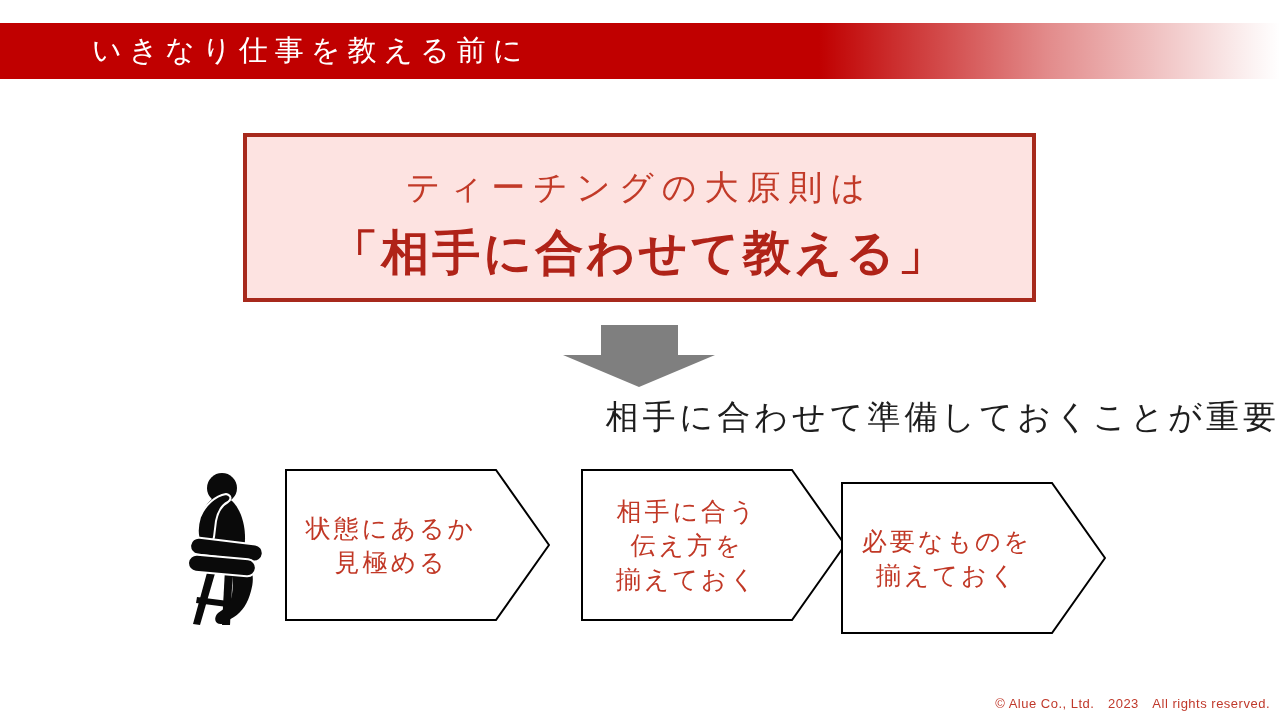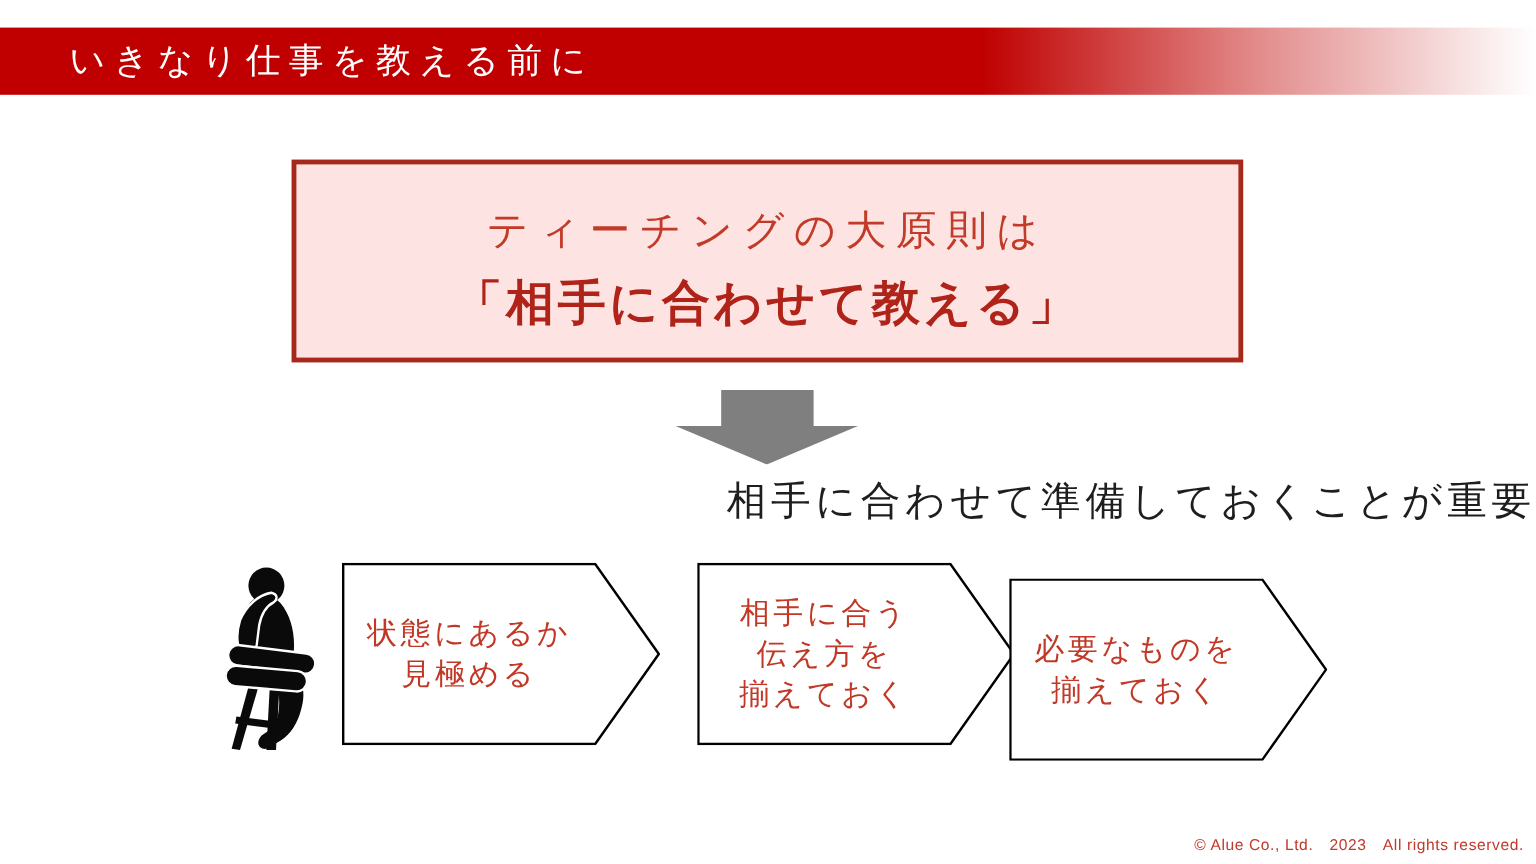--- a/index.html
+++ b/index.html
@@ -31,21 +31,21 @@
       var(--bar-red) 0%, var(--bar-red) 64%,
       rgba(192,0,0,0.45) 82%,
       rgba(192,0,0,0.07) 97%,
       rgba(192,0,0,0) 100%);
     display: flex; align-items: center;
   }
   .header-title {
     color: #FFFFFF;
     font-size: 29px;
     letter-spacing: 7px;
-    padding-left: 58px;
+    padding-left: 92px;
     font-weight: 400;
     white-space: nowrap;
   }
 
   
   .principle-box {
     position: absolute; left: 243px; top: 133px;
     width: 793px; height: 169px;
     background: var(--box-fill);
     border: 4px solid var(--box-border);
@@ -53,21 +53,21 @@
     align-items: center; justify-content: center;
     gap: 10px; padding-top: 14px;
   }
   .principle-line1 {
     color: var(--box-line1);
     font-size: 34px; letter-spacing: 8px;
     white-space: nowrap;
   }
   .principle-line2 {
     color: var(--box-line2);
-    font-size: 40px; font-weight: bold; letter-spacing: 3px;
+    font-size: 48px; font-weight: bold; letter-spacing: 3px;
     white-space: nowrap;
   }
 
   
   .down-arrow {
     position: absolute; left: 563px; top: 325px;
     width: 152px; height: 62px;
   }
 
   

